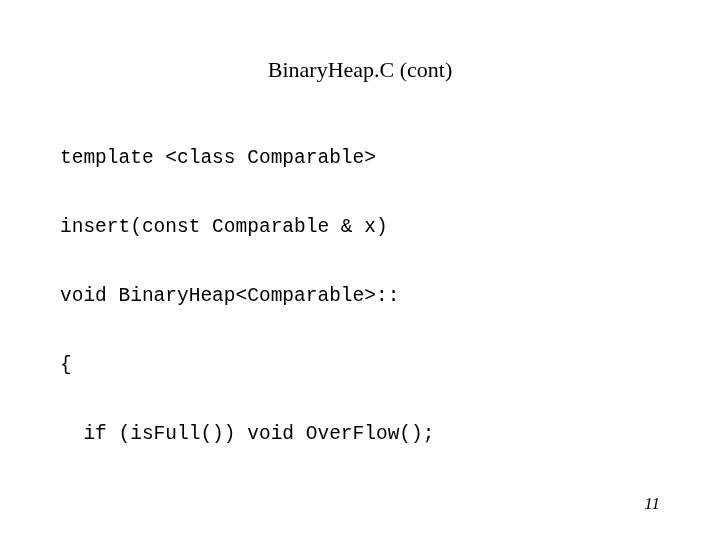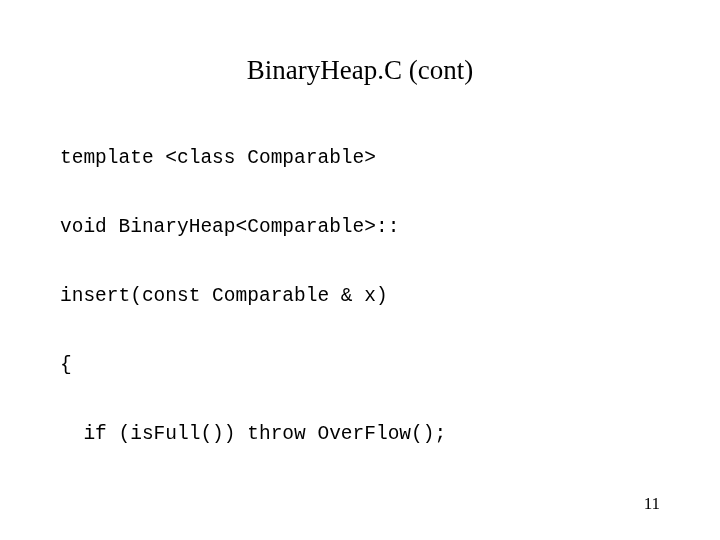--- a/index.html
+++ b/index.html
@@ -22,21 +22,21 @@
     background: #ffffff;
     box-sizing: border-box;
   }
   .slide-title {
     position: absolute;
     left: 0;
     top: 54px;
     width: 720px;
     text-align: center;
     font-family: "Liberation Serif", "DejaVu Serif", serif;
-    font-size: 27px;
+    font-size: 22px;
     line-height: 32px;
     font-weight: normal;
     color: #000000;
     letter-spacing: 0px;
     white-space: pre;
   }
   .code-block {
     position: absolute;
     left: 60px;
     top: 101px;
@@ -61,35 +61,36 @@
     position: absolute;
     left: 600px;
     top: 494px;
     width: 60px;
     text-align: right;
     font-family: "Liberation Serif", "DejaVu Serif", serif;
     font-size: 17px;
     line-height: 20px;
     color: #000000;
     white-space: pre;
+    font-style: italic;
   }
 </style>
 </head>
 <body>
 
 <div class="slide">
 
   <div class="slide-title">BinaryHeap.C (cont)</div>
 
   <div class="code-block">
     <span class="code-line">template &lt;class Comparable&gt;</span>
+    <span class="code-line">insert(const Comparable &amp; x)</span>
     <span class="code-line">void BinaryHeap&lt;Comparable&gt;::</span>
-    <span class="code-line">insert(const Comparable &amp; x)</span>
     <span class="code-line">{</span>
-    <span class="code-line">  if (isFull()) throw OverFlow();</span>
+    <span class="code-line">  if (isFull()) void OverFlow();</span>
     <span class="code-line blank"></span>
     
     
     
     
     
     
     
     
     

